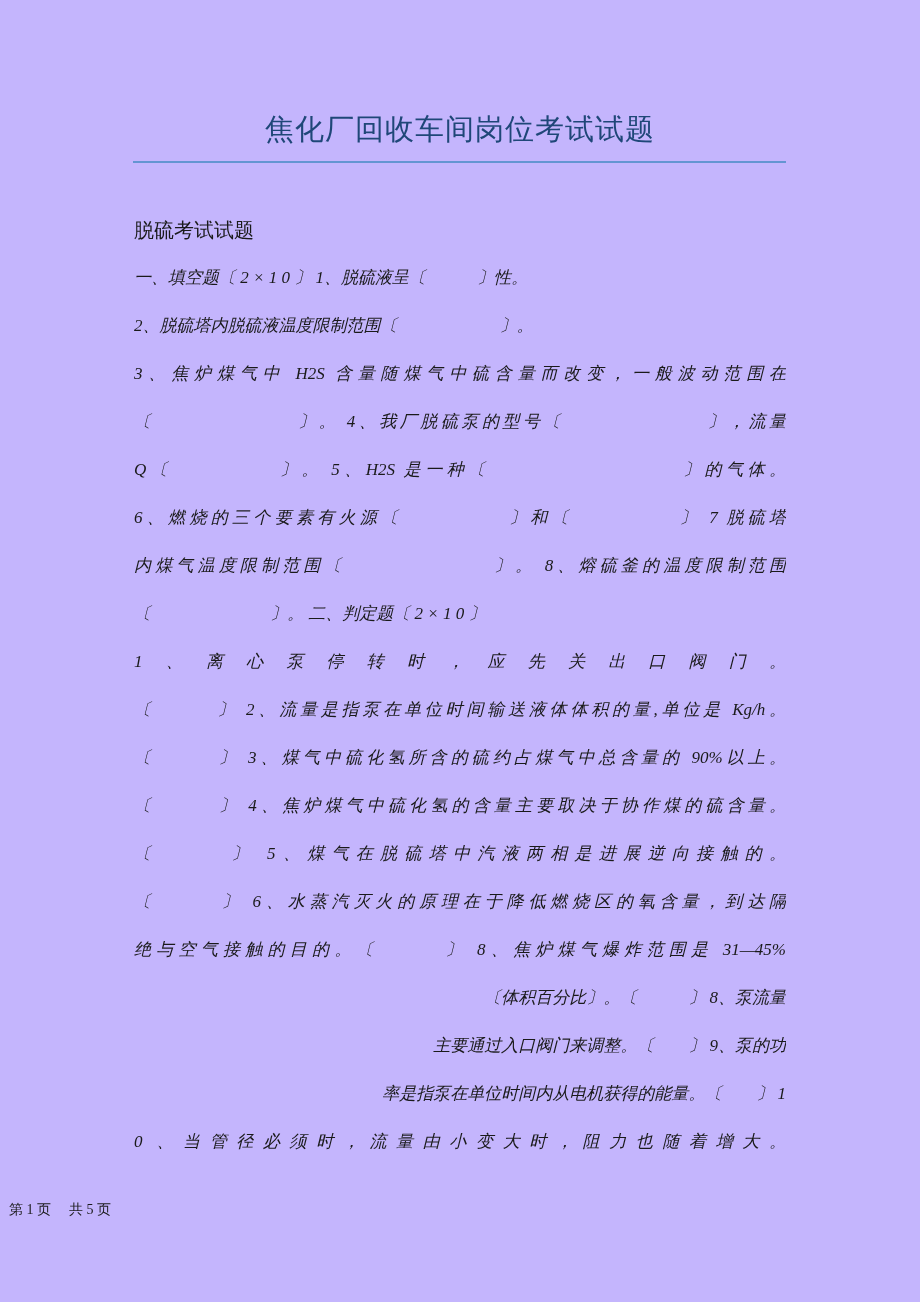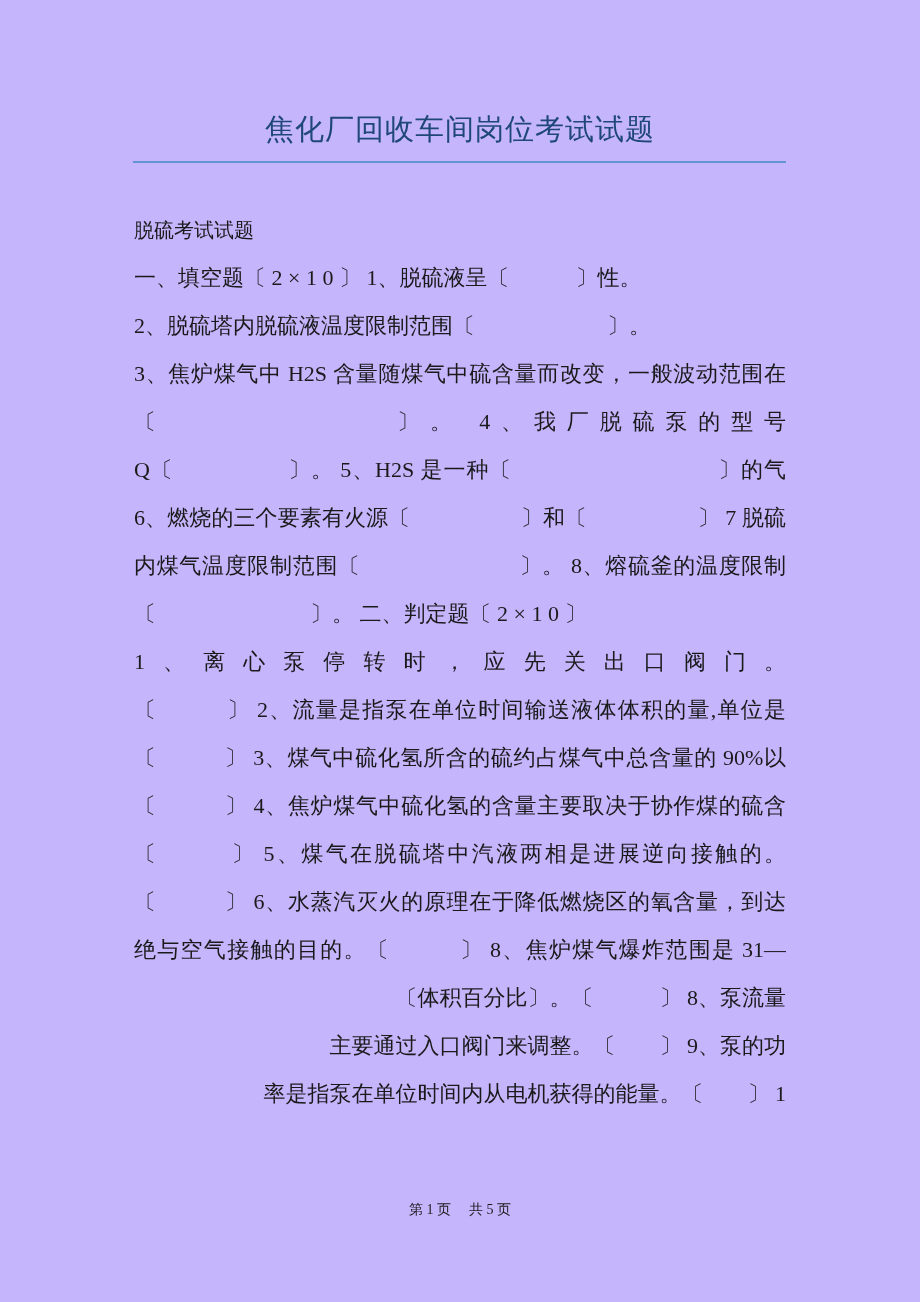--- a/index.html
+++ b/index.html
@@ -45,43 +45,44 @@
   }
   .subtitle {
     height: 48px;
     line-height: 48px;
     font-size: 20px;
     overflow: hidden;
   }
   .line {
     height: 48px;
     line-height: 48px;
-    font-size: 22px;
+    font-size: 17px;
     overflow: hidden;
     white-space: nowrap;
+    font-style: italic;
   }
   .line.fill {
     white-space: normal;
     text-align: justify;
     text-align-last: justify;
     text-justify: inter-character;
   }
   .line.split {
     display: flex;
     justify-content: flex-end;
     white-space: nowrap;
   }
   .page-footer {
     position: absolute;
     top: 1196px;
     left: 0;
     width: 100%;
     height: 28px;
     line-height: 28px;
-    text-align: center;
+    text-align: left;
     font-size: 14px;
     color: #1a1a1a;
   }
   .page-footer span { margin: 0 9px; }
 </style>
 </head>
 <body>
 
 <div class="page" style="color: rgb(26, 26, 26); background: #c4b5fd;">
 
@@ -114,19 +115,20 @@
     </div>
     <div class="line split">
       <span>主要通过入口阀门来调整。</span>
       <span>〔　　〕 9、泵的功</span>
     </div>
     <div class="line split">
       <span>率是指泵在单位时间内从电机获得的能量。</span>
       <span>〔　　〕 1</span>
     </div>
 
+    <div class="line fill">0 、当管径必须时，流量由小变大时，阻力也随着增大。</div>
   </div>
 
   <div class="page-footer">
     <span>第 1 页</span><span>共 5 页</span>
   </div>
 
 </div>
 
 </body></html>

